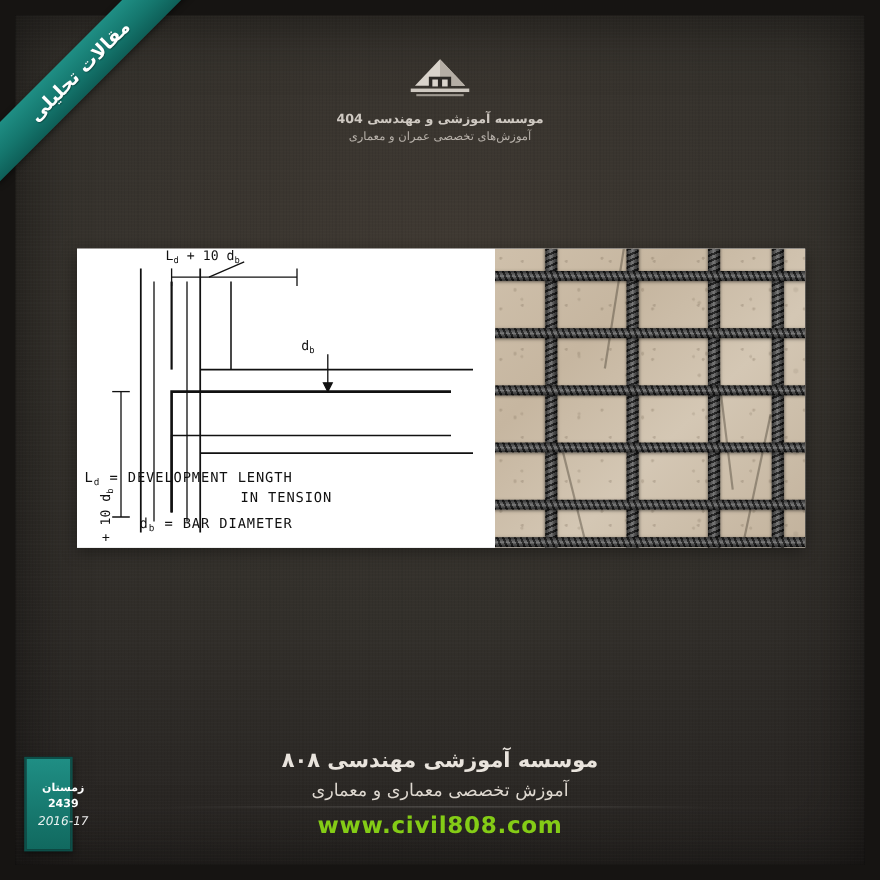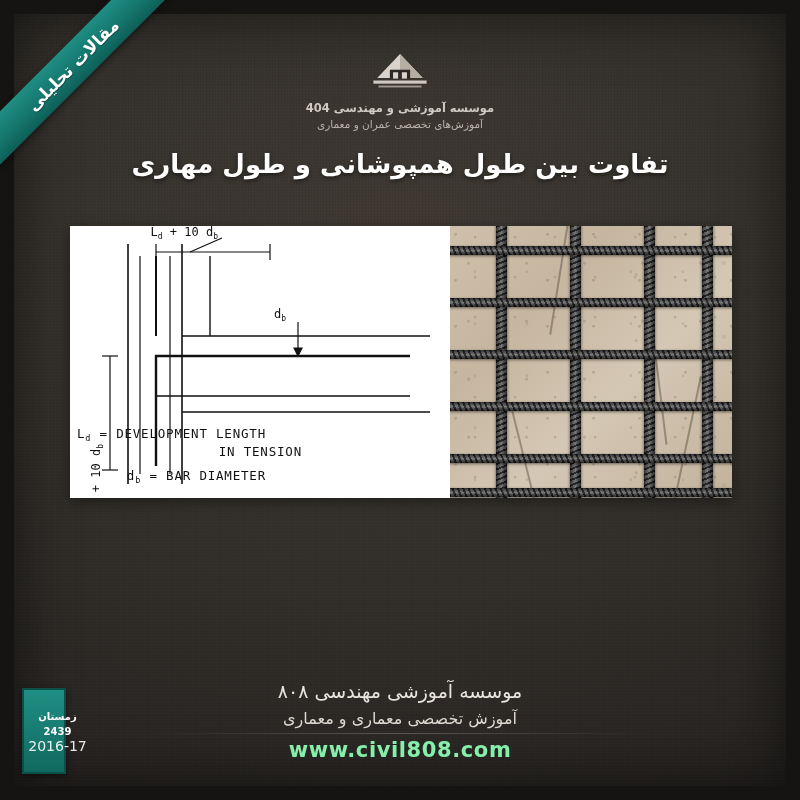--- a/index.html
+++ b/index.html
@@ -208,31 +208,31 @@
     position: absolute;
     left: 0;
     right: 0;
     bottom: 38px;
     text-align: center;
     z-index: 4;
   }
   #footer .f1 {
     color: #e9e4dd;
     font-size: 19px;
-    font-weight: normal;
+    font-weight: bold;
     line-height: 30px;
     letter-spacing: 0.3px;
   }
   #footer .f2 {
     color: #ded8d0;
     font-size: 16px;
     line-height: 26px;
   }
   #footer .f3 {
-    color: #86efac;
+    color: #84cc16;
     font-size: 21px;
     font-weight: bold;
     letter-spacing: 0.6px;
     margin-top: 6px;
     direction: ltr;
   }
   #footer-rule {
     position: absolute;
     left: 150px;
     right: 150px;
@@ -261,24 +261,25 @@
   }
   #season-badge .s-line {
     color: #ffffff;
     font-size: 10px;
     font-weight: bold;
     line-height: 13px;
     white-space: nowrap;
     padding-left: 27px;
   }
   #season-badge .s-en {
-    font-size: 14px;
+    font-size: 11px;
     font-weight: normal;
     direction: ltr;
     opacity: 0.9;
+    font-style: italic;
   }
 </style>
 </head>
 <body>
 
 <div id="poster">
   <div id="card"></div>
 
   <div id="ribbon-wrap">
     <div id="ribbon">
@@ -293,21 +294,20 @@
       <rect x="44" y="33" width="32" height="14" fill="#2b2825"></rect>
       <rect x="49" y="37" width="8" height="10" fill="#d9d3cb"></rect>
       <rect x="63" y="37" width="8" height="10" fill="#d9d3cb"></rect>
       <rect x="18" y="50" width="84" height="5" fill="#cfc9c1"></rect>
       <rect x="26" y="58" width="68" height="3" fill="#9e9890"></rect>
     </svg>
     <div id="logo-line1">موسسه آموزشی و مهندسی 404</div>
     <div id="logo-line2">آموزش‌های تخصصی عمران و معماری</div>
   </div>
 
-  <div id="title">تفاوت بین طول همپوشانی و طول مهاری</div>
 
   <div id="figure">
 
     <div id="photo-pane">
       <div class="speckle"></div>
       <div class="crack" style="left:118px; top:-10px; width:2px; height:120px; transform: rotate(9deg);"></div>
       <div class="crack" style="left:196px; top:60px; width:2px; height:160px; transform: rotate(-7deg);"></div>
       <div class="crack" style="left:250px; top:150px; width:2px; height:130px; transform: rotate(12deg);"></div>
       <div class="crack" style="left:60px; top:180px; width:1.5px; height:100px; transform: rotate(-14deg);"></div>
 

